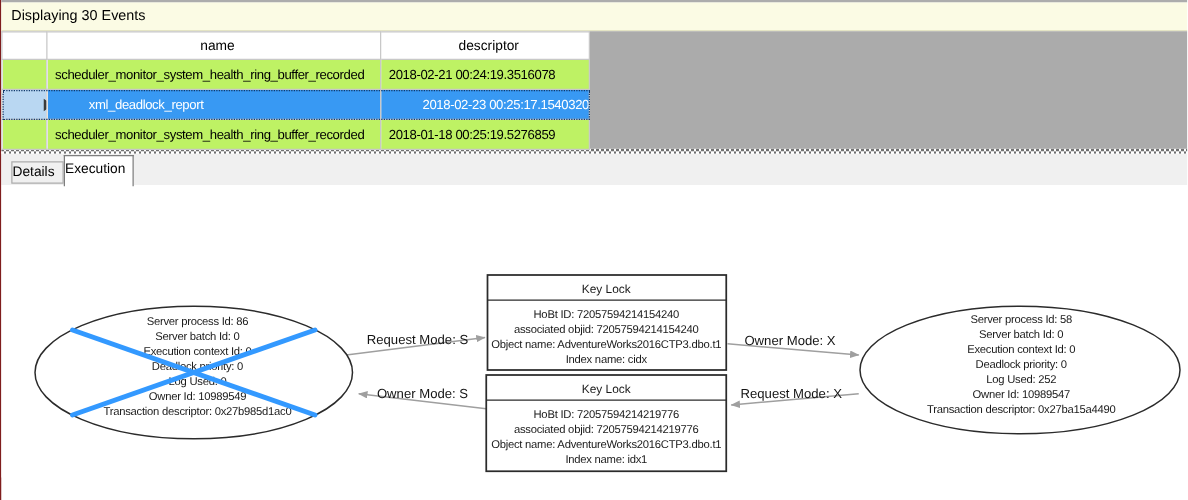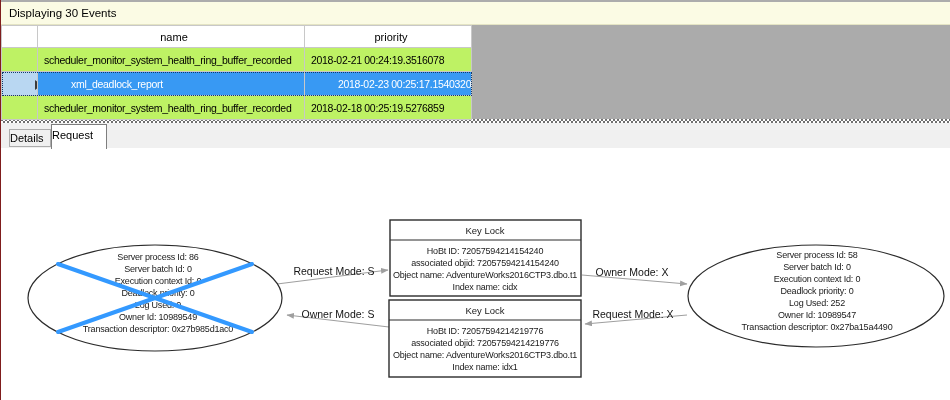--- a/index.html
+++ b/index.html
@@ -65,51 +65,51 @@
     <table class="grid">
       <colgroup>
           <col class="gutter">
           <col class="cname">
           <col class="cts">
         </colgroup>
       <thead>
         <tr>
           <th class="gutter"></th>
           <th>name</th>
-          <th>priority</th>
+          <th>descriptor</th>
         </tr>
       </thead>
       <tbody>
         <tr>
           <td class="gutter"></td>
           <td>scheduler_monitor_system_health_ring_buffer_recorded</td>
           <td>2018-02-21 00:24:19.3516078</td>
         </tr>
         <tr class="selected">
           <td class="gutter">
             <span class="rowmarker"></span>
           </td>
           <td>xml_deadlock_report</td>
           <td>2018-02-23 00:25:17.1540320</td>
         </tr>
         <tr>
           <td class="gutter"></td>
           <td>scheduler_monitor_system_health_ring_buffer_recorded</td>
-          <td>2018-02-18 00:25:19.5276859</td>
+          <td>2018-01-18 00:25:19.5276859</td>
         </tr>
       </tbody>
     </table>
   </div>
 
   <div class="splitter"></div>
 
 
   <div class="tabstrip">
     <div class="tab inactive">Details</div>
-    <div class="tab active">Request</div>
+    <div class="tab active">Execution</div>
   </div>
 
   <div class="content">
     <svg width="950" height="234" viewBox="0 0 950 234">
       <defs>
         <marker id="arw" markerWidth="8" markerHeight="7" refX="7" refY="3" orient="auto" markerUnits="userSpaceOnUse">
           <path d="M0,0 L7.5,3 L0,6 Z" fill="#9f9f9f"></path>
         </marker>
       </defs>
 

